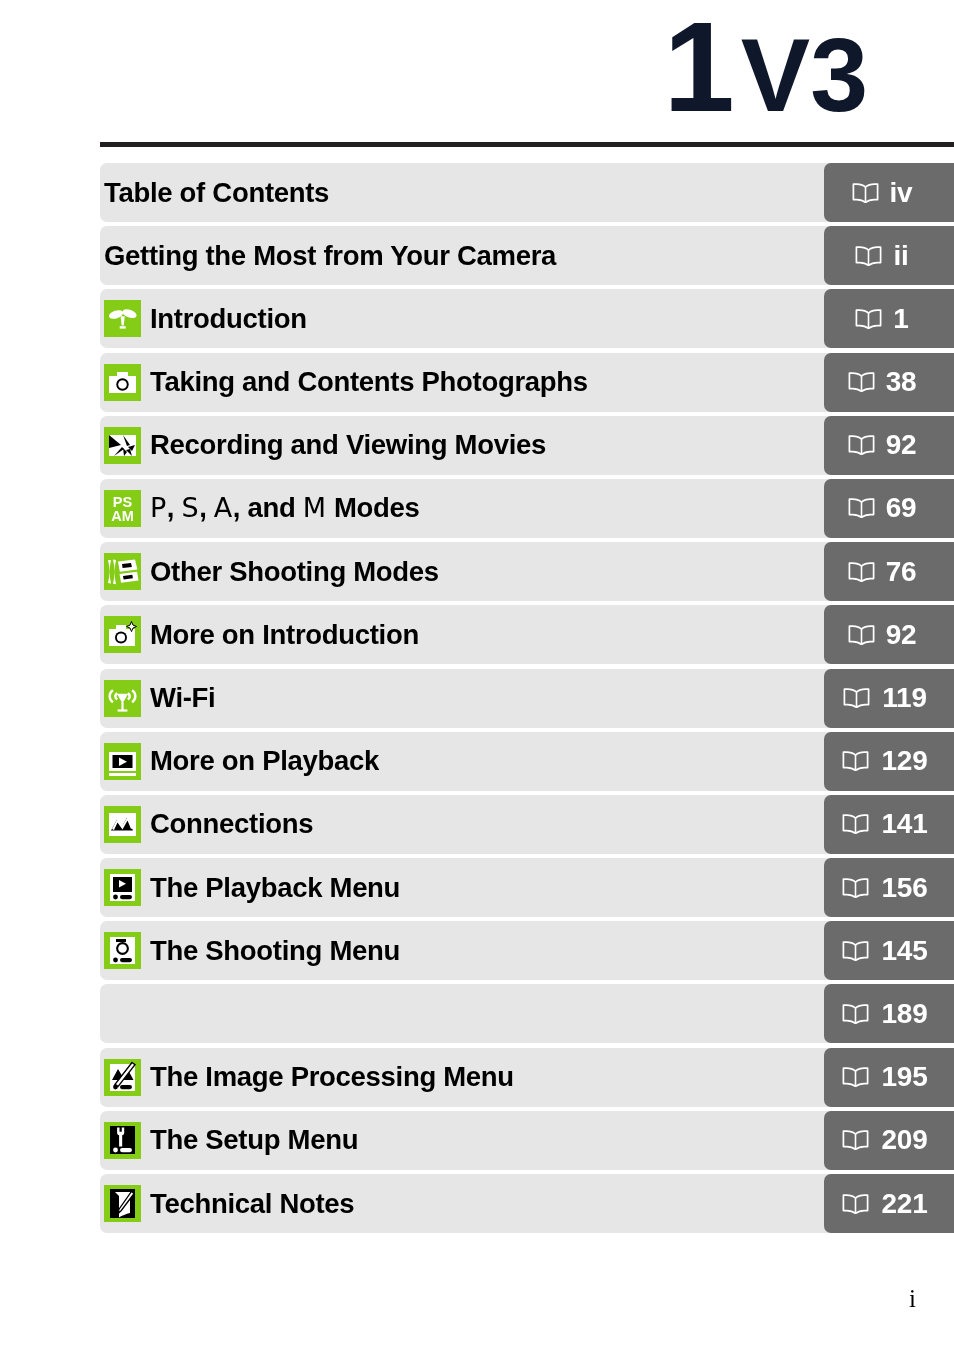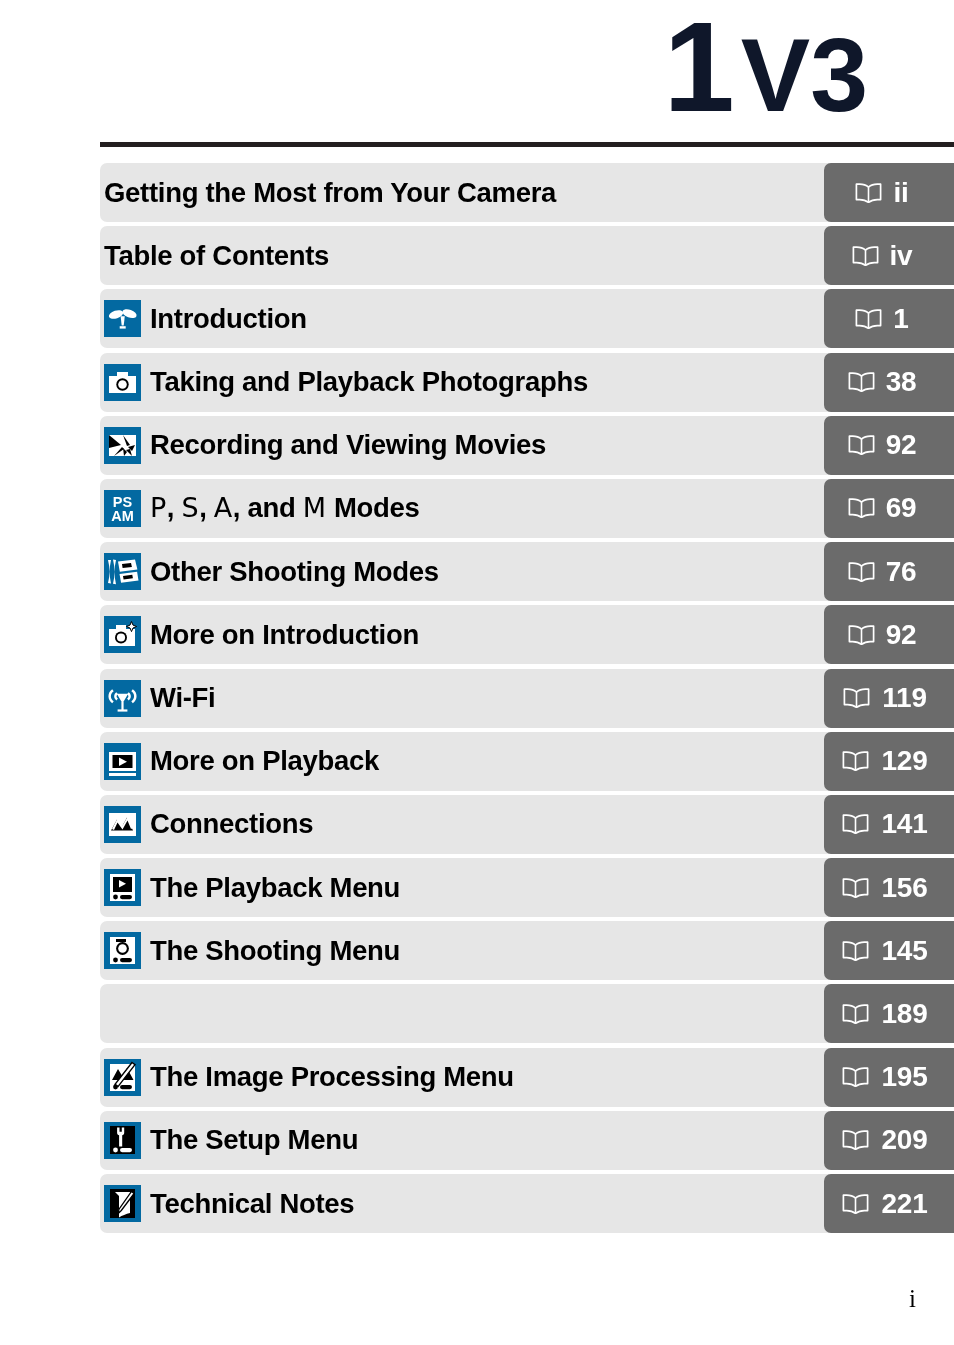--- a/index.html
+++ b/index.html
@@ -77,21 +77,21 @@
     align-items: center;
     padding-left: 4px;
     box-sizing: border-box;
   }
 
   
   .toc-icon {
     width: 37px;
     height: 37px;
     min-width: 37px;
-    background: #0369a1;
+    background: #84cc16;
     margin-right: 9px;
     position: relative;
     display: block;
   }
   .toc-icon svg { display: block; width: 37px; height: 37px; }
   .toc-icon.no-icon { background: transparent; width: 0; min-width: 0; margin-right: 0; }
 
   .toc-label {
     font-size: 27.5px;
     font-weight: bold;
@@ -152,41 +152,41 @@
   <div id="brand-title">
     <span class="brand-num">1</span><span class="brand-model">V3</span>
   </div>
   <div id="header-rule"></div>
 </div>
 
 <div id="contents-list">
     <div class="toc-row">
       <div class="toc-row-main">
         <span class="toc-icon no-icon"></span>
+        <span class="toc-label">Table of Contents</span>
+      </div>
+      <div class="toc-page">
+        <svg class="book-icon" viewBox="0 0 27 20">
+          <path d="M13.5 4.2C11 2 8 1.2 4.6 1.2H1.4v15.4h3.2c3.4 0 6.4.8 8.9 2.8 2.5-2 5.5-2.8 8.9-2.8h3.2V1.2h-3.2c-3.4 0-6.4.8-8.9 3z" fill="none" stroke="#fff" stroke-width="1.7" stroke-linejoin="round"></path>
+          <path d="M13.5 4.4v14.6" fill="none" stroke="#fff" stroke-width="1.6"></path>
+        </svg>
+        <span class="page-num">iv</span>
+      </div>
+    </div>
+    <div class="toc-row">
+      <div class="toc-row-main">
+        <span class="toc-icon no-icon"></span>
         <span class="toc-label">Getting the Most from Your Camera</span>
       </div>
       <div class="toc-page">
         <svg class="book-icon" viewBox="0 0 27 20">
           <path d="M13.5 4.2C11 2 8 1.2 4.6 1.2H1.4v15.4h3.2c3.4 0 6.4.8 8.9 2.8 2.5-2 5.5-2.8 8.9-2.8h3.2V1.2h-3.2c-3.4 0-6.4.8-8.9 3z" fill="none" stroke="#fff" stroke-width="1.7" stroke-linejoin="round"></path>
           <path d="M13.5 4.4v14.6" fill="none" stroke="#fff" stroke-width="1.6"></path>
         </svg>
         <span class="page-num">ii</span>
-      </div>
-    </div>
-    <div class="toc-row">
-      <div class="toc-row-main">
-        <span class="toc-icon no-icon"></span>
-        <span class="toc-label">Table of Contents</span>
-      </div>
-      <div class="toc-page">
-        <svg class="book-icon" viewBox="0 0 27 20">
-          <path d="M13.5 4.2C11 2 8 1.2 4.6 1.2H1.4v15.4h3.2c3.4 0 6.4.8 8.9 2.8 2.5-2 5.5-2.8 8.9-2.8h3.2V1.2h-3.2c-3.4 0-6.4.8-8.9 3z" fill="none" stroke="#fff" stroke-width="1.7" stroke-linejoin="round"></path>
-          <path d="M13.5 4.4v14.6" fill="none" stroke="#fff" stroke-width="1.6"></path>
-        </svg>
-        <span class="page-num">iv</span>
       </div>
     </div>
     <div class="toc-row">
       <div class="toc-row-main">
         <span class="toc-icon">
           <svg viewBox="0 0 37 37">
             <g fill="#fff">
               <ellipse cx="12" cy="14.5" rx="7.4" ry="3.9" transform="rotate(-18 12 14.5)"></ellipse>
               <ellipse cx="25.5" cy="13.6" rx="7.4" ry="3.9" transform="rotate(20 25.5 13.6)"></ellipse>
               <path d="M16.6 16.2h4.2l-1.1 9.4h-2z"></path>
@@ -209,21 +209,21 @@
         <span class="toc-icon">
           <svg viewBox="0 0 37 37">
             <g fill="#fff">
               <path d="M5 12h27v17H5z"></path>
               <path d="M13 8h11v5H13z"></path>
             </g>
             <circle cx="18.5" cy="20.5" r="6.2" fill="#000"></circle>
             <circle cx="18.5" cy="20.5" r="4.3" fill="#fff"></circle>
           </svg>
         </span>
-        <span class="toc-label">Taking and Playback Photographs</span>
+        <span class="toc-label">Taking and Contents Photographs</span>
       </div>
       <div class="toc-page">
         <svg class="book-icon" viewBox="0 0 27 20">
           <path d="M13.5 4.2C11 2 8 1.2 4.6 1.2H1.4v15.4h3.2c3.4 0 6.4.8 8.9 2.8 2.5-2 5.5-2.8 8.9-2.8h3.2V1.2h-3.2c-3.4 0-6.4.8-8.9 3z" fill="none" stroke="#fff" stroke-width="1.7" stroke-linejoin="round"></path>
           <path d="M13.5 4.4v14.6" fill="none" stroke="#fff" stroke-width="1.6"></path>
         </svg>
         <span class="page-num">38</span>
       </div>
     </div>
     <div class="toc-row">

